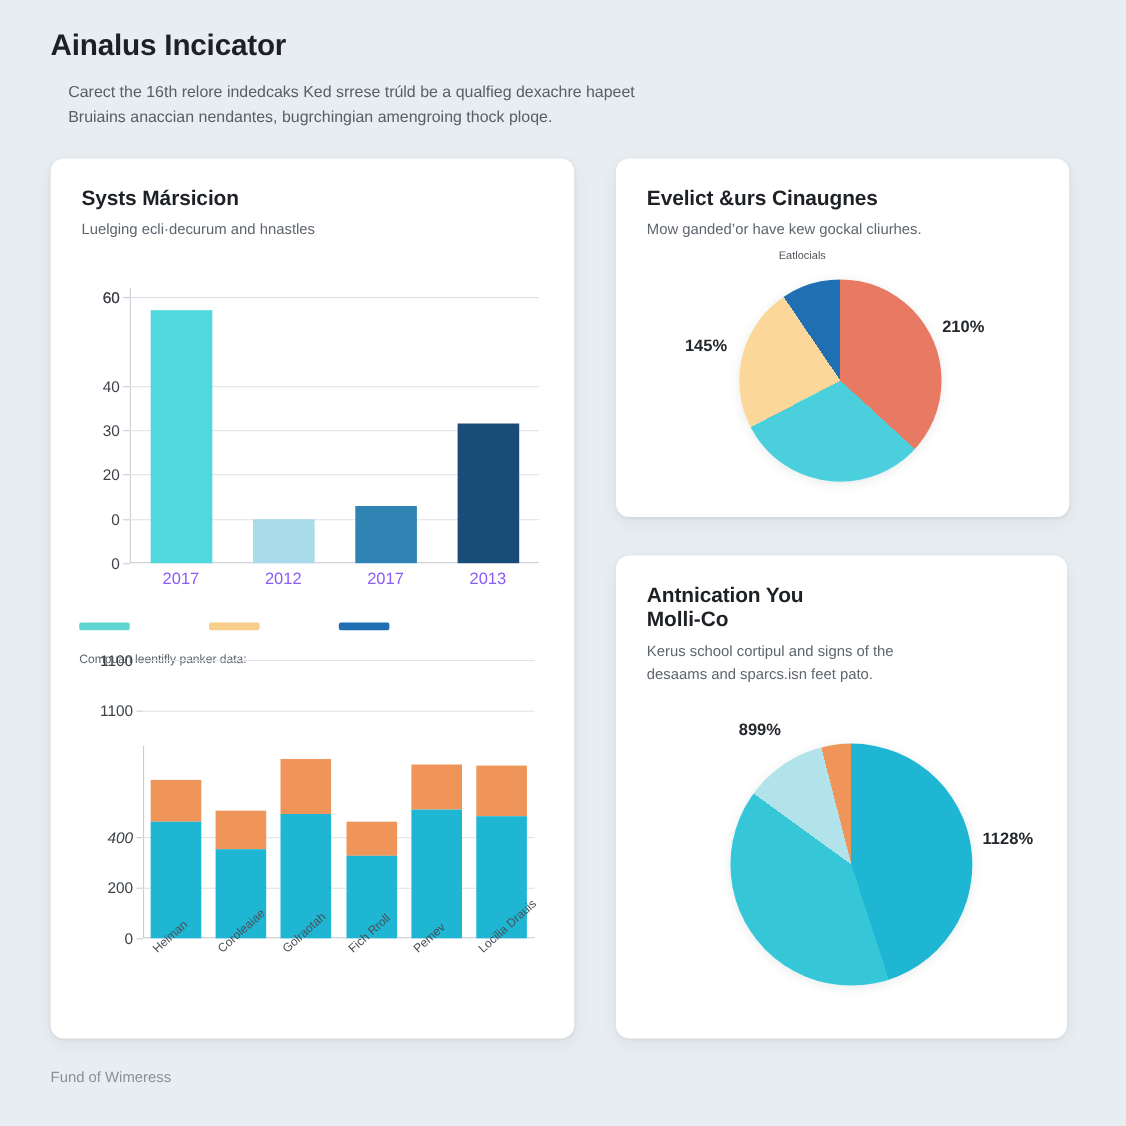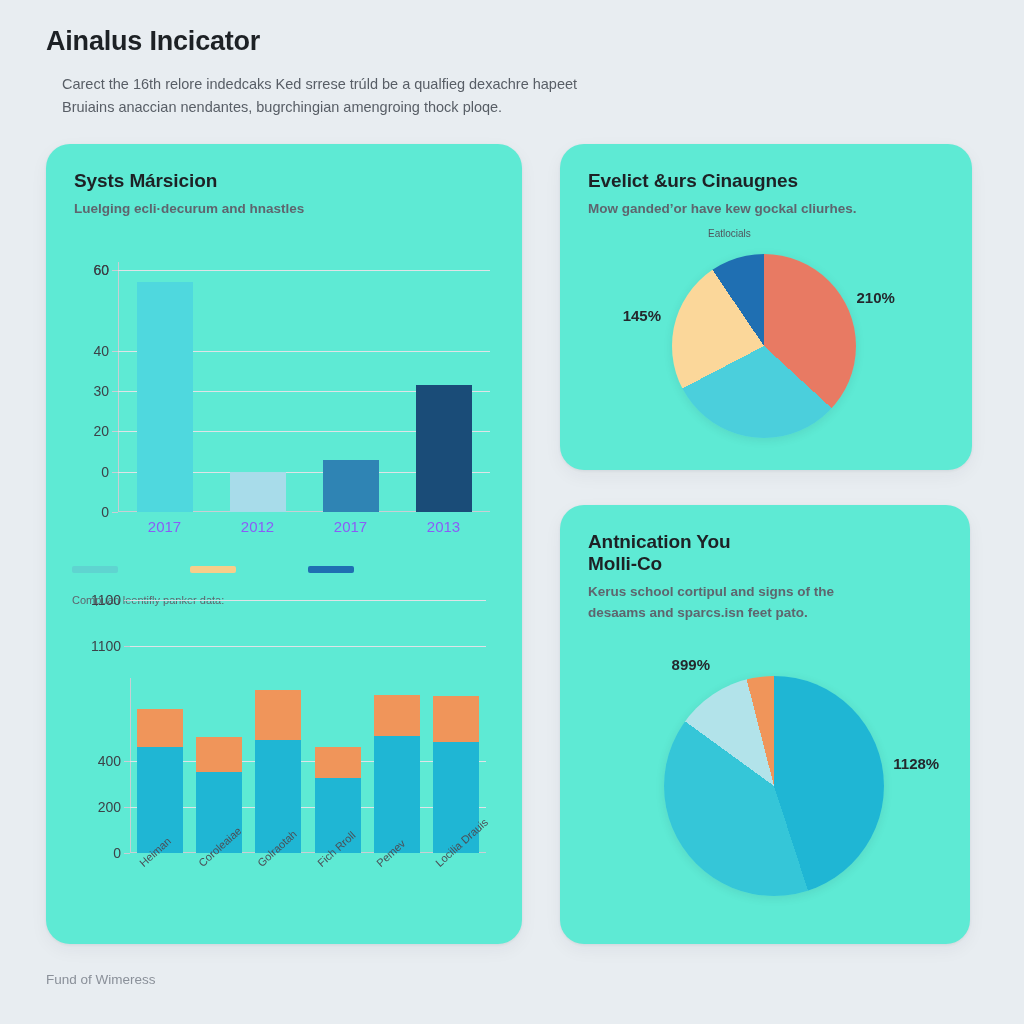--- a/index.html
+++ b/index.html
@@ -17,33 +17,33 @@
   .header{position:absolute;left:46px;top:26px;width:900px;}
   .header h1{
     margin:0 0 8px 0;font-size:27px;font-weight:700;letter-spacing:-.2px;color:#1d2125;
   }
   .header p{
     margin:16px;font-size:14.5px;line-height:1.62;color:#585e66;font-weight:400;
   }
 
   
   .card{
-    position:absolute;background:#5eead4;border-radius:24px;
+    position:absolute;background:#ffffff;border-radius:12px;
     box-shadow:0 1px 3px rgba(30,45,60,.07),0 6px 18px rgba(30,45,60,.05);
   }
   #card-left  {left:46px;  top:144px; width:476px; height:800px;}
   #card-tr    {left:560px; top:144px; width:412px; height:326px;}
   #card-br    {left:560px; top:505px; width:410px; height:439px;}
 
   .card-title{
     font-size:19px;font-weight:700;color:#1d2125;letter-spacing:-.1px;
     margin:0;
   }
   .card-sub{
-    font-size:13.5px;color:#5e656e;margin:7px 0 0 0;line-height:1.55;font-weight:700;
+    font-size:13.5px;color:#5e656e;margin:7px 0 0 0;line-height:1.55;font-weight:400;
   }
   .pad{padding:26px 28px 0 28px;}
 
   
   .plot{position:relative;}
   .gridline{position:absolute;left:0;right:0;height:1px;background:#dfe3e7;}
   .axis-y-line{position:absolute;top:0;bottom:0;width:1px;background:#c9ced4;}
   .axis-x-line{position:absolute;left:0;right:0;height:1px;background:#c9ced4;}
   .ytick{
     position:absolute;right:100%;margin-right:9px;
@@ -164,21 +164,21 @@
   <div id="bar2-wrap" class="plot">
       <div class="axis-y-line" style="left: 0px;"></div>
       <div class="axis-x-line" style="bottom: 0px;"></div>
       <div class="gridline" style="top: -78.2895px;"></div>
       <div class="ytick" style="top: -78.2895px;">1100</div>
       <div class="tickmark" style="top: -78.2895px;"></div>
       <div class="gridline" style="top: -32.2368px;"></div>
       <div class="ytick" style="top: -32.2368px;">1100</div>
       <div class="tickmark" style="top: -32.2368px;"></div>
       <div class="gridline" style="top: 82.8947px;"></div>
-      <div class="ytick" style="top: 82.8947px;">400</div>
+      <div class="ytick" style="top: 82.8947px; font-style: italic;">400</div>
       <div class="tickmark" style="top: 82.8947px;"></div>
       <div class="gridline" style="top: 128.947px;"></div>
       <div class="ytick" style="top: 128.947px;">200</div>
       <div class="tickmark" style="top: 128.947px;"></div>
       <div class="ytick" style="top: 175px;">0</div>
       <div class="tickmark" style="top: 175px;"></div>
       <div class="bars">
         <div class="stackcol">
           <div style="height: 37.9934px; background: rgb(240, 149, 90);"></div>
           <div style="height: 105.921px; background: rgb(31, 182, 212);"></div>

